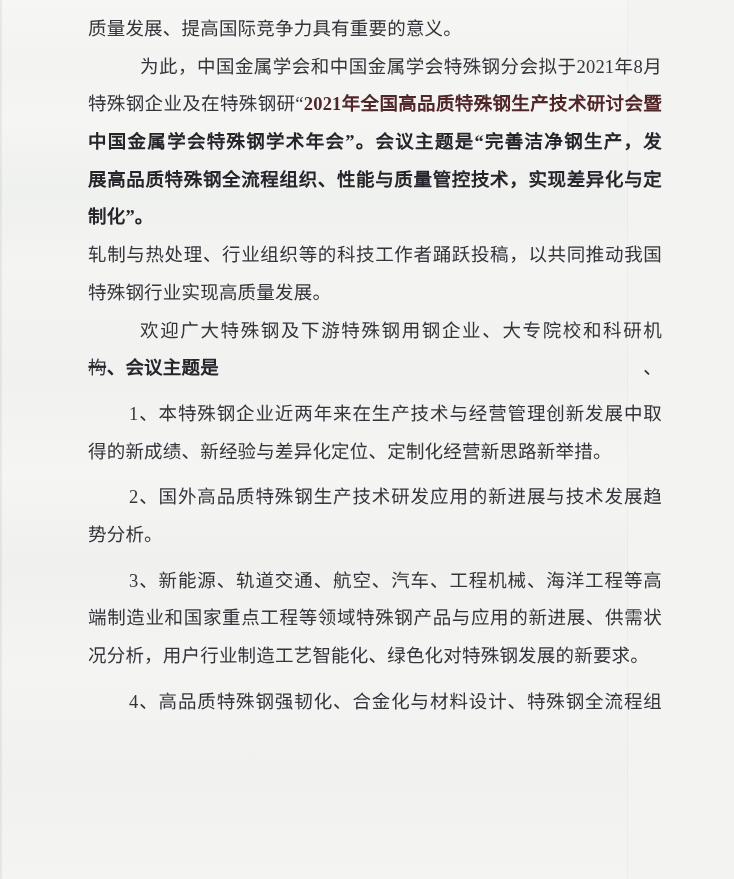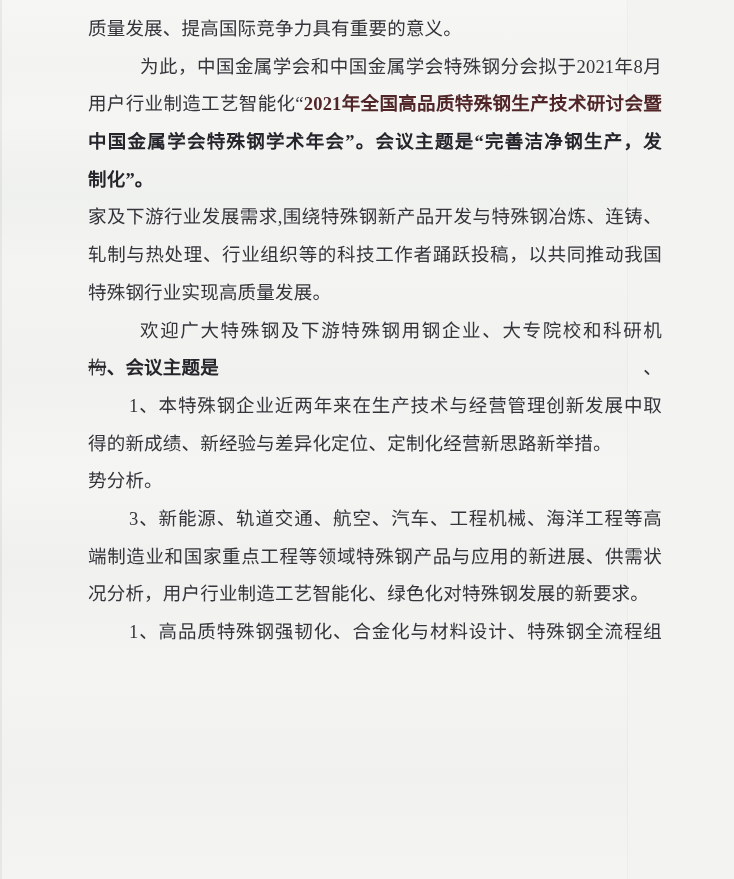--- a/index.html
+++ b/index.html
@@ -51,21 +51,21 @@
     text-align-last: left;
     text-justify: inter-character;
     white-space: normal;
     overflow: visible;
   }
   .line.justify {
     text-align-last: justify;
   }
   .indent-none { text-indent: 0; }
   .indent-para { text-indent: 52px; }
-  .indent-item { text-indent: 41px; }
+  .indent-item { text-indent: 41px; margin-top: 8px; }
   .seg.normal {
     color: var(--text);
     font-weight: normal;
   }
   .seg.bold {
     color: var(--bold);
     font-weight: bold;
     margin-top: 16px;
   }
   .seg.bold-red {
@@ -73,29 +73,30 @@
     font-weight: bold;
   }
 </style>
 </head>
 <body>
 
 <div class="page">
   <div class="text-block">
       <div class="line indent-none"><span class="seg normal">质量发展、提高国际竞争力具有重要的意义。</span></div>
       <div class="line indent-para justify"><span class="seg normal">为此，中国金属学会和中国金属学会特殊钢分会拟于2021年8月</span></div>
-      <div class="line indent-none justify"><span class="seg normal">用户行业制造工艺智能化“</span><span class="seg bold-red">2021年全国高品质特殊钢生产技术研讨会暨</span></div>
+      <div class="line indent-none justify"><span class="seg normal">特殊钢企业及在特殊钢研“</span><span class="seg bold-red">2021年全国高品质特殊钢生产技术研讨会暨</span></div>
       <div class="line indent-none justify"><span class="seg bold">中国金属学会特殊钢学术年会”。会议主题是“完善洁净钢生产，发</span></div>
+      <div class="line indent-none justify"><span class="seg bold">展高品质特殊钢全流程组织、性能与质量管控技术，实现差异化与定</span></div>
       <div class="line indent-none"><span class="seg bold">制化”。</span></div>
-      <div class="line indent-none justify"><span class="seg normal">家及下游行业发展需求,围绕特殊钢新产品开发与特殊钢冶炼、连铸、</span></div>
       <div class="line indent-none justify"><span class="seg normal">轧制与热处理、行业组织等的科技工作者踊跃投稿，以共同推动我国</span></div>
       <div class="line indent-none"><span class="seg normal">特殊钢行业实现高质量发展。</span></div>
       <div class="line indent-para justify"><span class="seg normal">欢迎广大特殊钢及下游特殊钢用钢企业、大专院校和科研机构、</span></div>
       <div class="line indent-none"><span class="seg bold">一、会议主题是</span></div>
       <div class="line indent-item justify"><span class="seg normal">1、本特殊钢企业近两年来在生产技术与经营管理创新发展中取</span></div>
       <div class="line indent-none"><span class="seg normal">得的新成绩、新经验与差异化定位、定制化经营新思路新举措。</span></div>
+      <div class="line indent-item justify"><span class="seg normal">2、国外高品质特殊钢生产技术研发应用的新进展与技术发展趋</span></div>
       <div class="line indent-none"><span class="seg normal">势分析。</span></div>
       <div class="line indent-item justify"><span class="seg normal">3、新能源、轨道交通、航空、汽车、工程机械、海洋工程等高</span></div>
       <div class="line indent-none justify"><span class="seg normal">端制造业和国家重点工程等领域特殊钢产品与应用的新进展、供需状</span></div>
       <div class="line indent-none"><span class="seg normal">况分析，用户行业制造工艺智能化、绿色化对特殊钢发展的新要求。</span></div>
-      <div class="line indent-item justify"><span class="seg normal">1、高品质特殊钢强韧化、合金化与材料设计、特殊钢全流程组</span></div>
+      <div class="line indent-item justify"><span class="seg normal">4、高品质特殊钢强韧化、合金化与材料设计、特殊钢全流程组</span></div>
     </div>
 </div>
 
 </body></html>

